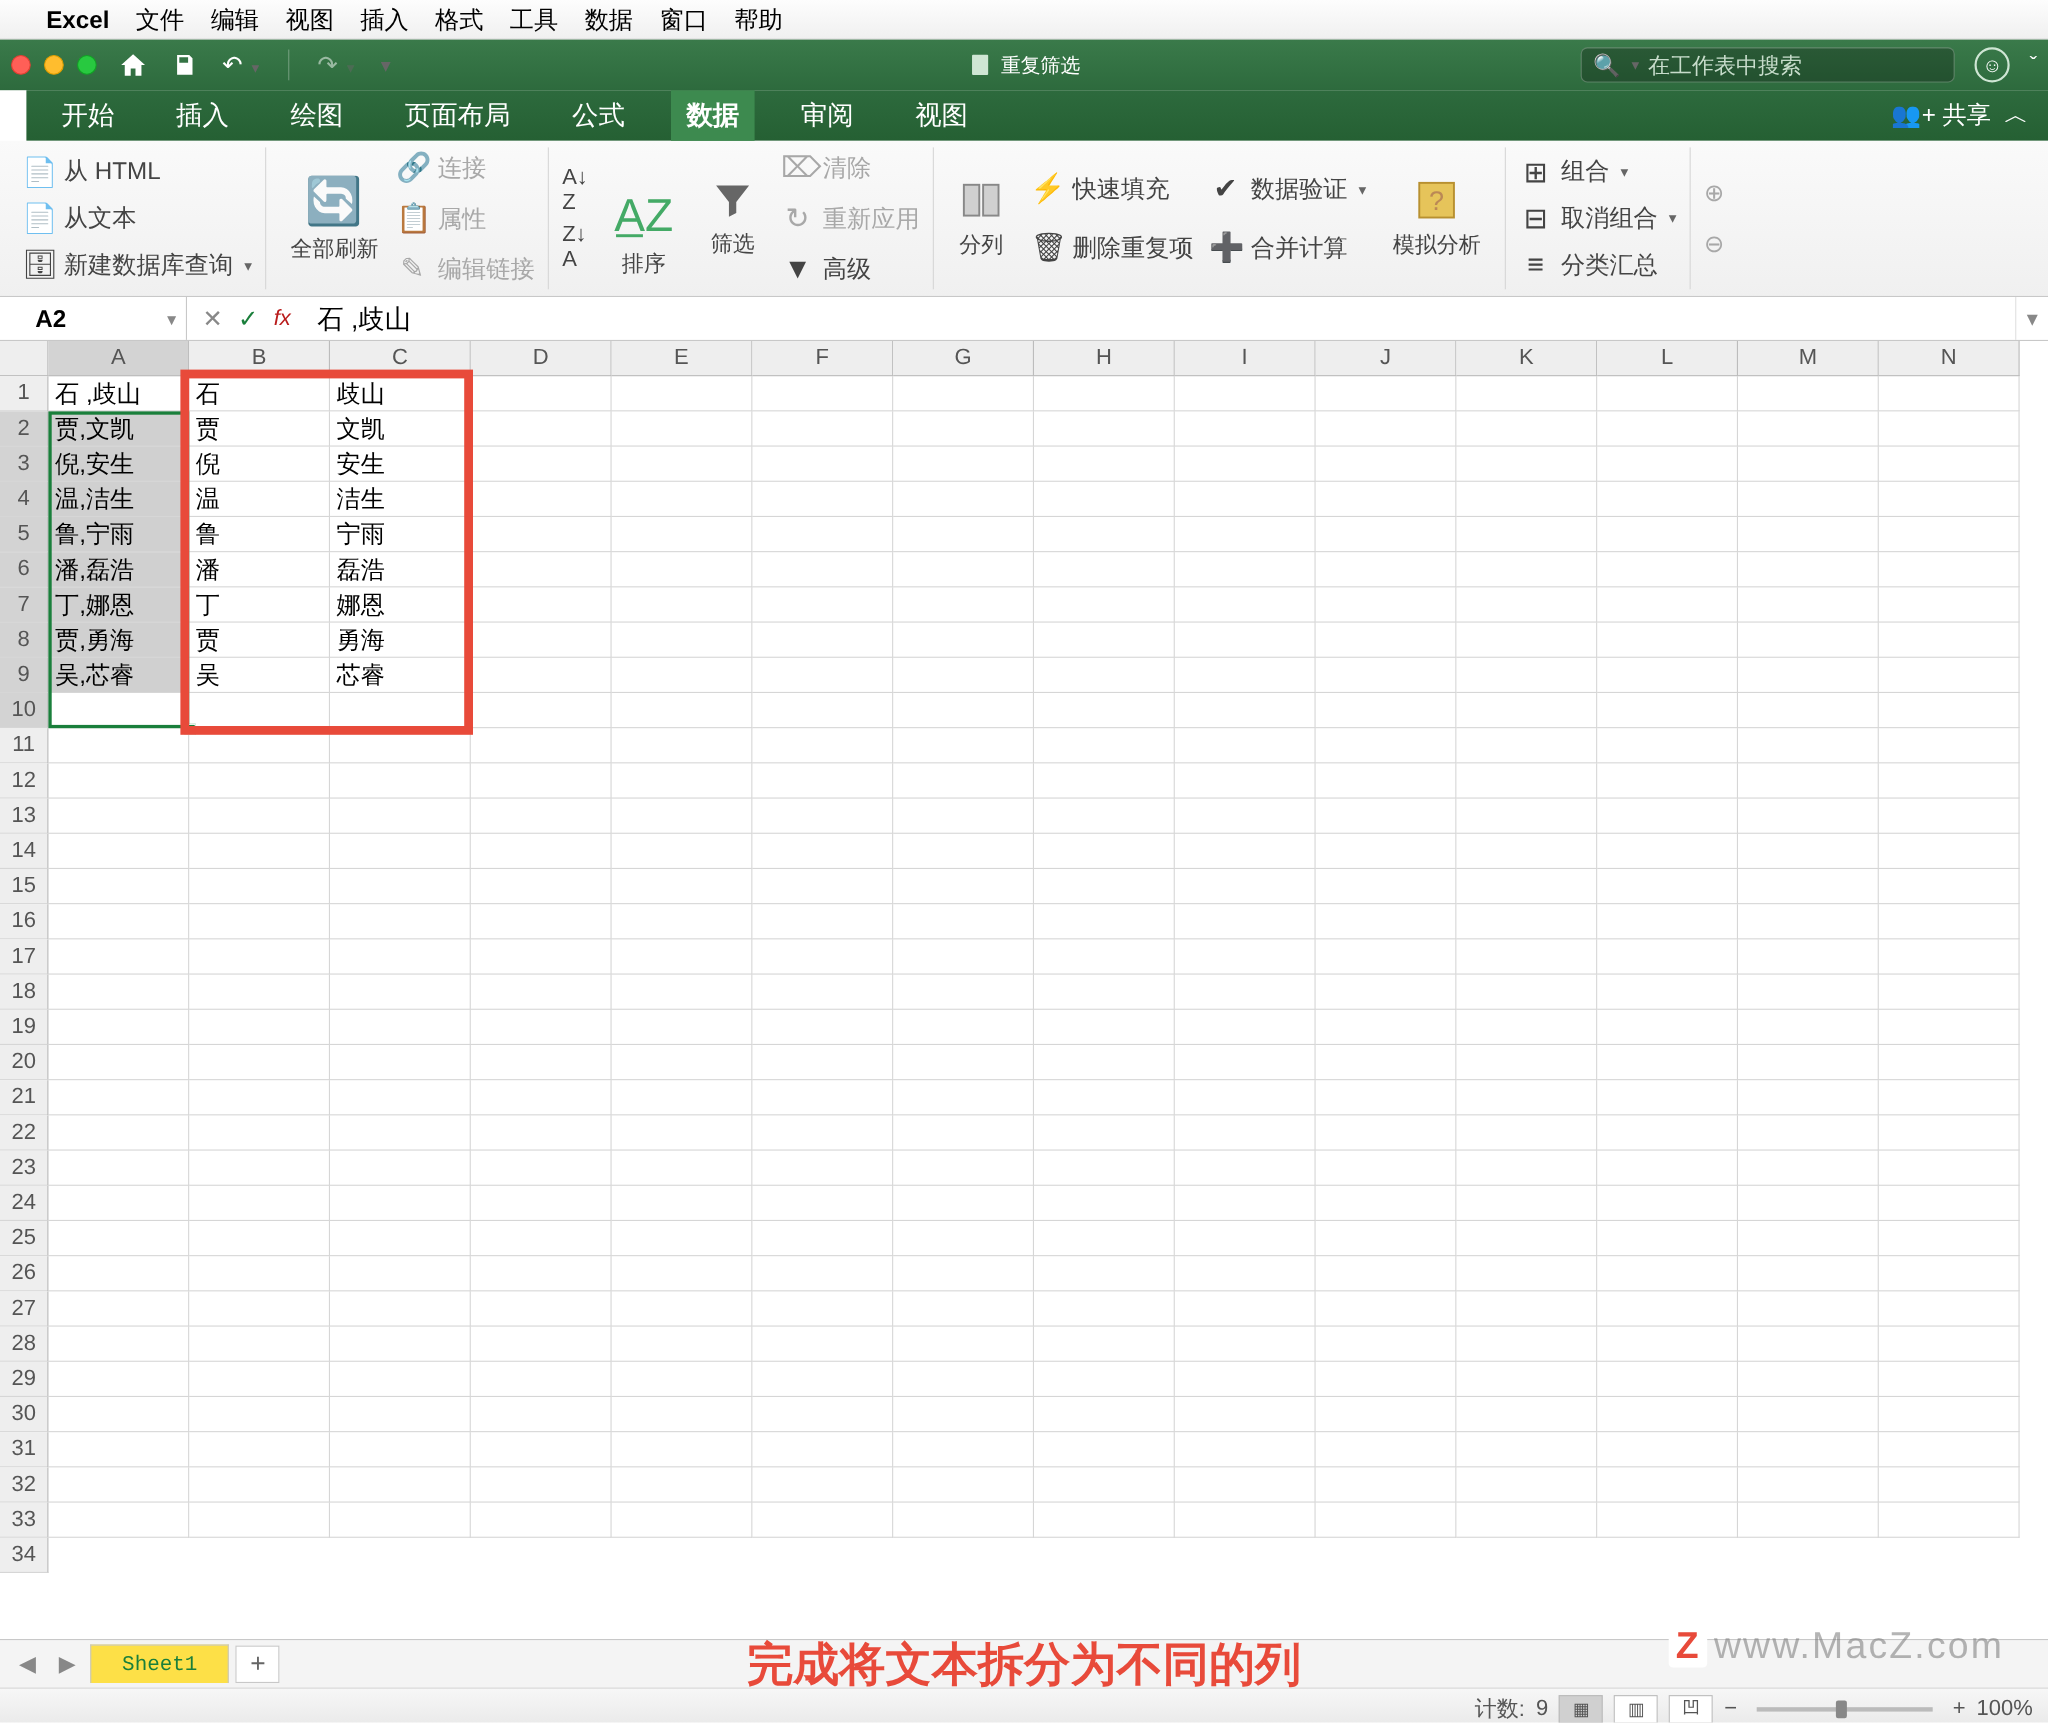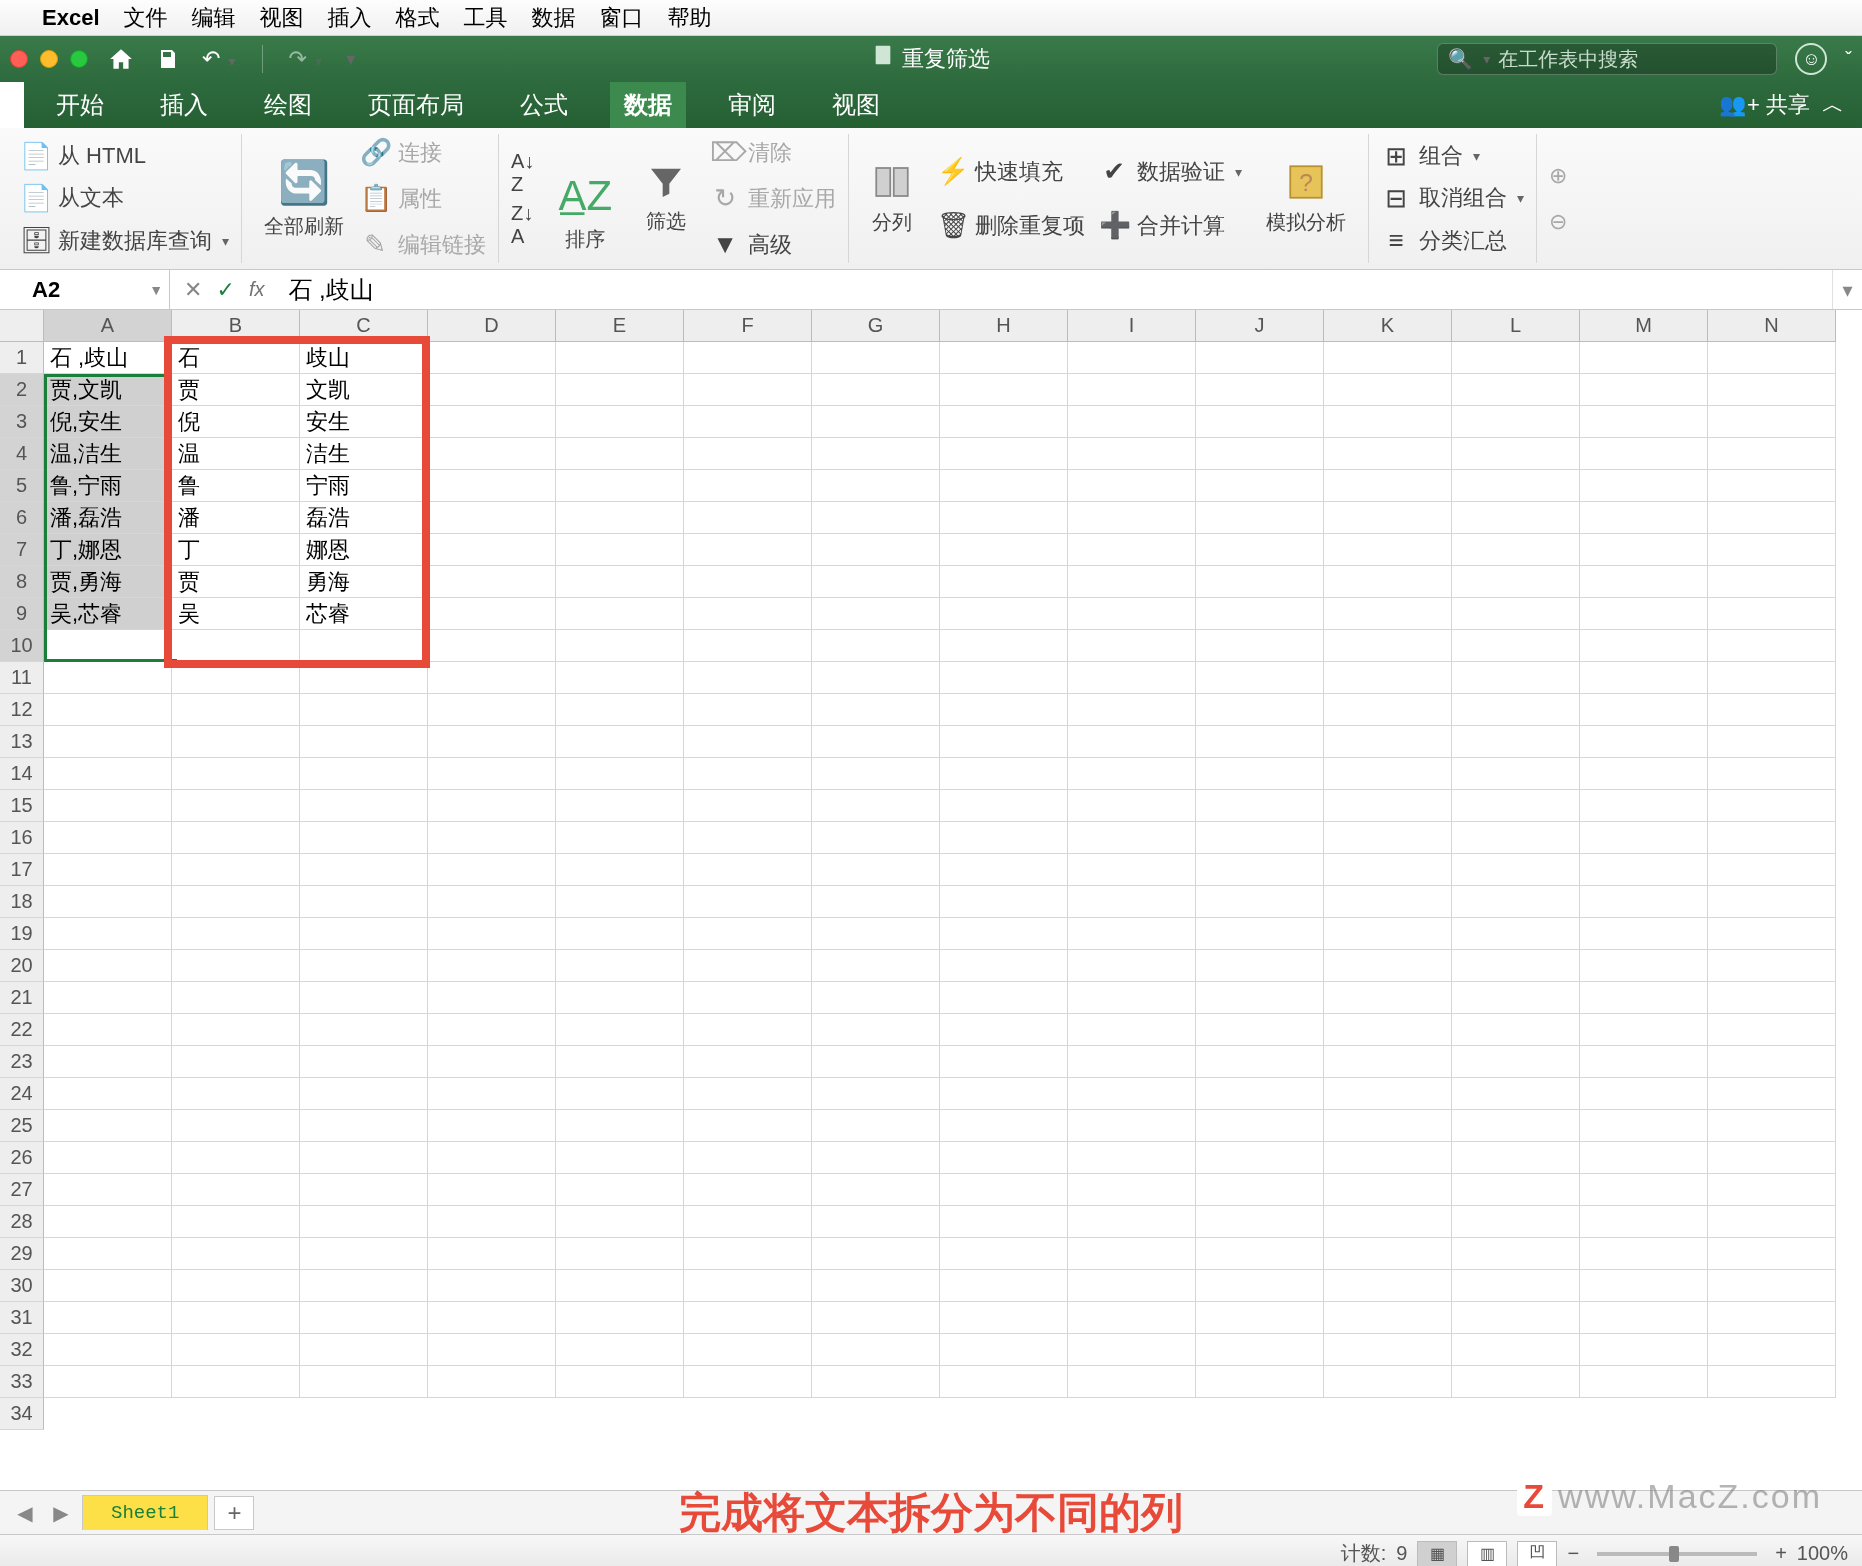--- a/index.html
+++ b/index.html
@@ -13,21 +13,21 @@
 
 
 .titlebar { height: 46px; background: linear-gradient(#3a7a4a,#2d6a3d); display: flex; align-items: center; padding: 0 10px; color: #fff; position: relative; }
 .traffic { display: flex; gap: 12px; margin-right: 20px; }
 .traffic .dot { width: 18px; height: 18px; border-radius: 50%; }
 .traffic .r { background: #ff5f57; border:1px solid #e33e32; }
 .traffic .y { background: #ffbd2e; border:1px solid #e09e00; }
 .traffic .g { background: #28c940; border:1px solid #12a025; }
 .qat { display: flex; align-items: center; gap: 22px; font-size: 22px; }
 .qat-sep { width: 1px; height: 28px; background: rgba(255,255,255,0.3); margin: 0 4px; }
-.title-center { position: absolute; left: 50%; transform: translateX(-50%); display: flex; align-items: flex-start; gap: 8px; font-size: 22px; }
+.title-center { position: absolute; left: 50%; transform: translateX(-50%); display: flex; align-items: center; gap: 8px; font-size: 18px; }
 .title-right { margin-left: auto; display: flex; align-items: center; gap: 18px; }
 .searchbox { width: 340px; height: 32px; background: rgba(0,0,0,0.25); border: 1px solid rgba(255,255,255,0.25); border-radius: 6px; display: flex; align-items: center; padding: 0 10px; color: #c7dccb; font-size: 20px; gap: 8px; }
 .avatar { width: 32px; height: 32px; border: 2px solid #cfe6d4; border-radius: 50%; display: flex; align-items: center; justify-content: center; font-size: 18px; }
 
 
 .tabs { height: 46px; background: linear-gradient(#2d6a3d,#256033); display: flex; align-items: center; color: #fff; padding: 0 18px; gap: 28px; font-size: 24px; margin-left: 24px; }
 .tab { padding: 8px 14px; height: 100%; display: flex; align-items: center; cursor: default; }
 .tab.active { background: #3d8a4f; font-weight: 700; }
 .tabs-right { margin-left: auto; display: flex; align-items: center; gap: 12px; font-size: 22px; }
 
@@ -40,21 +40,21 @@
 .btn-big .ico { font-size: 42px; }
 .ico-sm { font-size: 26px; width: 30px; text-align: center; }
 .disabled { color: #a8a8a8; }
 .drop { font-size: 14px; color: #666; margin-left: 2px; }
 
 
 .fbar { height: 40px; border-bottom: 1px solid #c8c8c8; display: flex; align-items: center; background: #fff; }
 .namebox { width: 150px; height: 100%; border-right: 1px solid #c8c8c8; display: flex; align-items: center; padding: 0 12px; font-size: 22px; font-weight: 700; position: relative; margin-left: 20px; }
 .namebox .dd { position: absolute; right: 6px; color: #888; font-size: 14px; }
 .fbar-icons { display: flex; align-items: center; gap: 14px; padding: 0 14px; color: #888; font-size: 22px; }
-.fx { font-style: italic; color: #737373; font-size: 20px; }
+.fx { font-style: italic; color: #b91c1c; font-size: 20px; }
 .formula-in { flex: 1; padding: 0 10px; font-size: 24px; }
 .fbar-expand { width: 30px; text-align: center; color: #888; border-left: 1px solid #e0e0e0; height: 100%; display:flex; align-items:center; justify-content:center; }
 
 
 .grid-wrap { position: relative; height: 1180px; overflow: hidden; }
 .corner { position: absolute; left: 0; top: 0; width: 44px; height: 32px; background: #eee; border-right: 1px solid #bcbcbc; border-bottom: 1px solid #bcbcbc; }
 .col-headers { position: absolute; left: 44px; top: 0; height: 32px; display: flex; }
 .ch { width: 128px; height: 32px; background: #eee; border-right: 1px solid #bcbcbc; border-bottom: 1px solid #bcbcbc; display: flex; align-items: center; justify-content: center; font-size: 20px; color: #555; }
 .ch.sel { background: #d3d3d3; }
 .row-headers { position: absolute; left: 0; top: 32px; width: 44px; }

